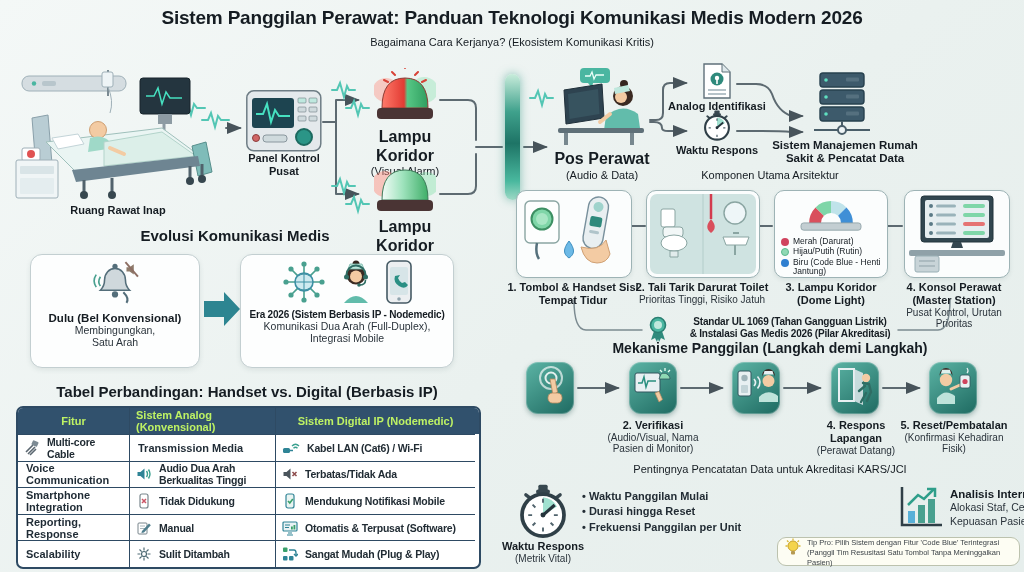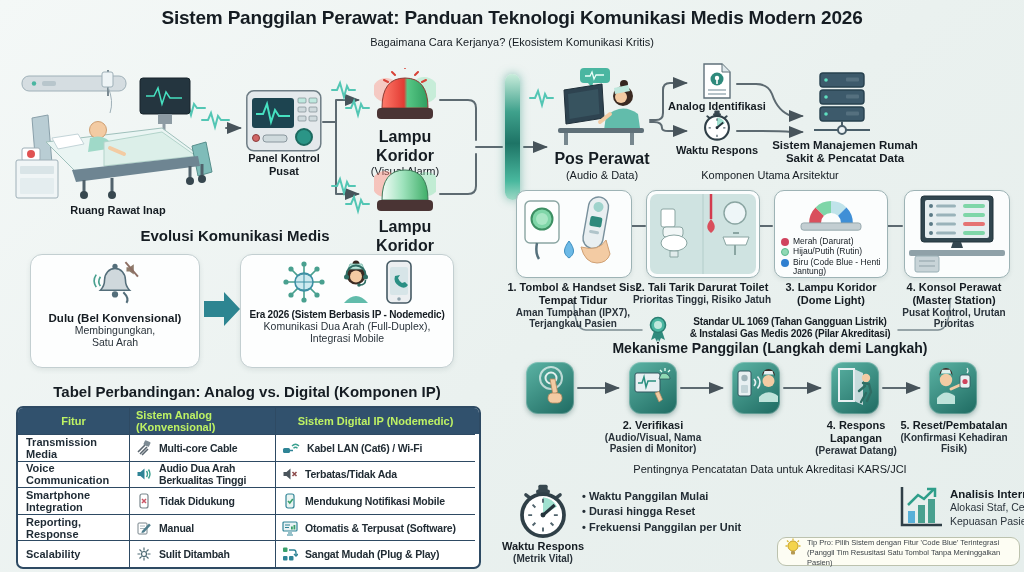--- a/index.html
+++ b/index.html
@@ -12,21 +12,21 @@
   .f135b{font-size:11px;font-weight:400;}
   .f15b{font-size:15px;font-weight:700;}
   .f14b{font-size:14px;font-weight:700;}
   .f13b{font-size:11px;font-weight:700;}
   .f125b{font-size:16px;font-weight:700;}
   .f115b{font-size:11.5px;font-weight:700;}
   .f11b{font-size:11px;font-weight:700;}
   .f10b{font-size:10px;font-weight:700;letter-spacing:-.2px;}
   .f11{font-size:11px;}
   .f105{font-size:10.5px;}
-  .f10{font-size:10px;font-weight:bold;}
+  .f10{font-size:10px;}
   .f85{font-size:8.5px;}
   .muted{color:#2a333b;}
   .card{position:absolute;background:#fbfdfd;border:1.5px solid #9db3b5;border-radius:10px;
     box-shadow:0 2px 4px rgba(60,90,90,.10);}
   .evo-box{position:absolute;background:#fdfefe;border:1.5px solid #c3cfd1;border-radius:12px;
     box-shadow:0 2px 5px rgba(60,90,90,.10);text-align:center;}
   .tealbar{position:absolute;left:505px;top:74px;width:15px;height:126px;border-radius:8px;
     background:linear-gradient(180deg,#c8ecdb,#3fa18c 30%,#1e7466 55%,#49b89e 85%,#9ed9c6);
     box-shadow:0 0 10px rgba(46,150,130,.55);}
   .tile{position:absolute;width:48px;height:52px;border-radius:12px;
@@ -330,21 +330,20 @@
         <rect x="56" y="38" width="22" height="4" rx="2" fill="#7fd6a8"></rect>
       <path d="M46,49 h8 l2,6 h-12 z" fill="#33464f"></path>
       <rect x="2" y="57" width="96" height="6" rx="2" fill="#8fa1a8"></rect>
       <rect x="8" y="63" width="24" height="16" rx="2" fill="#c8d4d8" stroke="#9ab0b6"></rect>
       <path d="M12,68 h16 M12,73 h16" stroke="#8fa1a8"></path>
     </svg>
   </div>
 
   <div class="lbl" style="left:506px;top:281px;width:134px">
     <div class="f11b">1. Tombol &amp; Handset Sisi Tempat Tidur</div>
-    <div class="f10 muted">Aman Tumpahan (IPX7), Terjangkau Pasien</div>
   </div>
   <div class="lbl" style="left:628px;top:281px;width:148px">
     <div class="f11b">2. Tali Tarik Darurat Toilet</div>
     <div class="f10 muted">Prioritas Tinggi, Risiko Jatuh</div>
   </div>
   <div class="lbl" style="left:772px;top:281px;width:118px">
     <div class="f11b">3. Lampu Koridor (Dome Light)</div>
   </div>
   <div class="lbl" style="left:890px;top:281px;width:128px">
     <div class="f11b">4. Konsol Perawat (Master Station)</div>
@@ -411,38 +410,38 @@
         <rect x="4" y="7" width="18" height="28" rx="2" fill="#d7e5e8"></rect>
         <path d="M9,16 q-2,6 4,10 q6,4 9,-1 l-3,-3 -3,1 q-3,-2 -4,-5 l2,-3 z" fill="#2a8f84"></path>
         <circle cx="13" cy="39" r="1.8" fill="#90a4ae"></circle>
       </svg>
     </div>
     <div class="f10b" style="letter-spacing:-.2px">Era 2026 (Sistem Berbasis IP - Nodemedic)</div>
     <div class="f105 muted">Komunikasi Dua Arah (Full-Duplex),</div>
     <div class="f105 muted">Integrasi Mobile</div>
   </div>
 
-  <div class="lbl f15b" style="left:0;top:383px;width:494px">Tabel Perbandingan: Analog vs. Digital (Komponen IP)</div>
+  <div class="lbl f15b" style="left:0;top:383px;width:494px">Tabel Perbandingan: Handset vs. Digital (Berbasis IP)</div>
   <div class="tbl">
     <div class="trow thead">
       <div class="tc">Fitur</div>
       <div class="tc">Sistem Analog (Konvensional)</div>
       <div class="tc">Sistem Digital IP (Nodemedic)</div>
     </div>
     <div class="trow">
-      <div class="tc feat">Transmission Media</div>
       <div class="tc cell">
         <span class="ticon">
             <svg width="16" height="16" viewBox="0 0 16 16">
               <path d="M2,12 L9,5 M4,14 L11,7 M6,15 L12,9" stroke="#5b6770" stroke-width="1.6"></path>
               <rect x="8" y="1" width="6" height="5" rx="1" transform="rotate(25 11 3.5)" fill="#7d8b94"></rect>
             </svg>
           </span>
         <span>Multi-core Cable</span>
       </div>
+      <div class="tc feat">Transmission Media</div>
       <div class="tc cell">
         <span class="ticon">
             <svg width="18" height="16" viewBox="0 0 18 16">
               <rect x="1" y="8" width="7" height="5" rx="1.5" fill="#2f8496"></rect>
               <path d="M8,10.5 h3" stroke="#2f8496" stroke-width="1.4"></path>
               <path d="M10,6 q3.5,-3.5 7,0 M11.5,8.2 q2,-2 4,0" stroke="#39a08f" fill="none" stroke-width="1.4"></path>
             </svg>
           </span>
         <span>Kabel LAN (Cat6) / Wi-Fi</span>
       </div>

